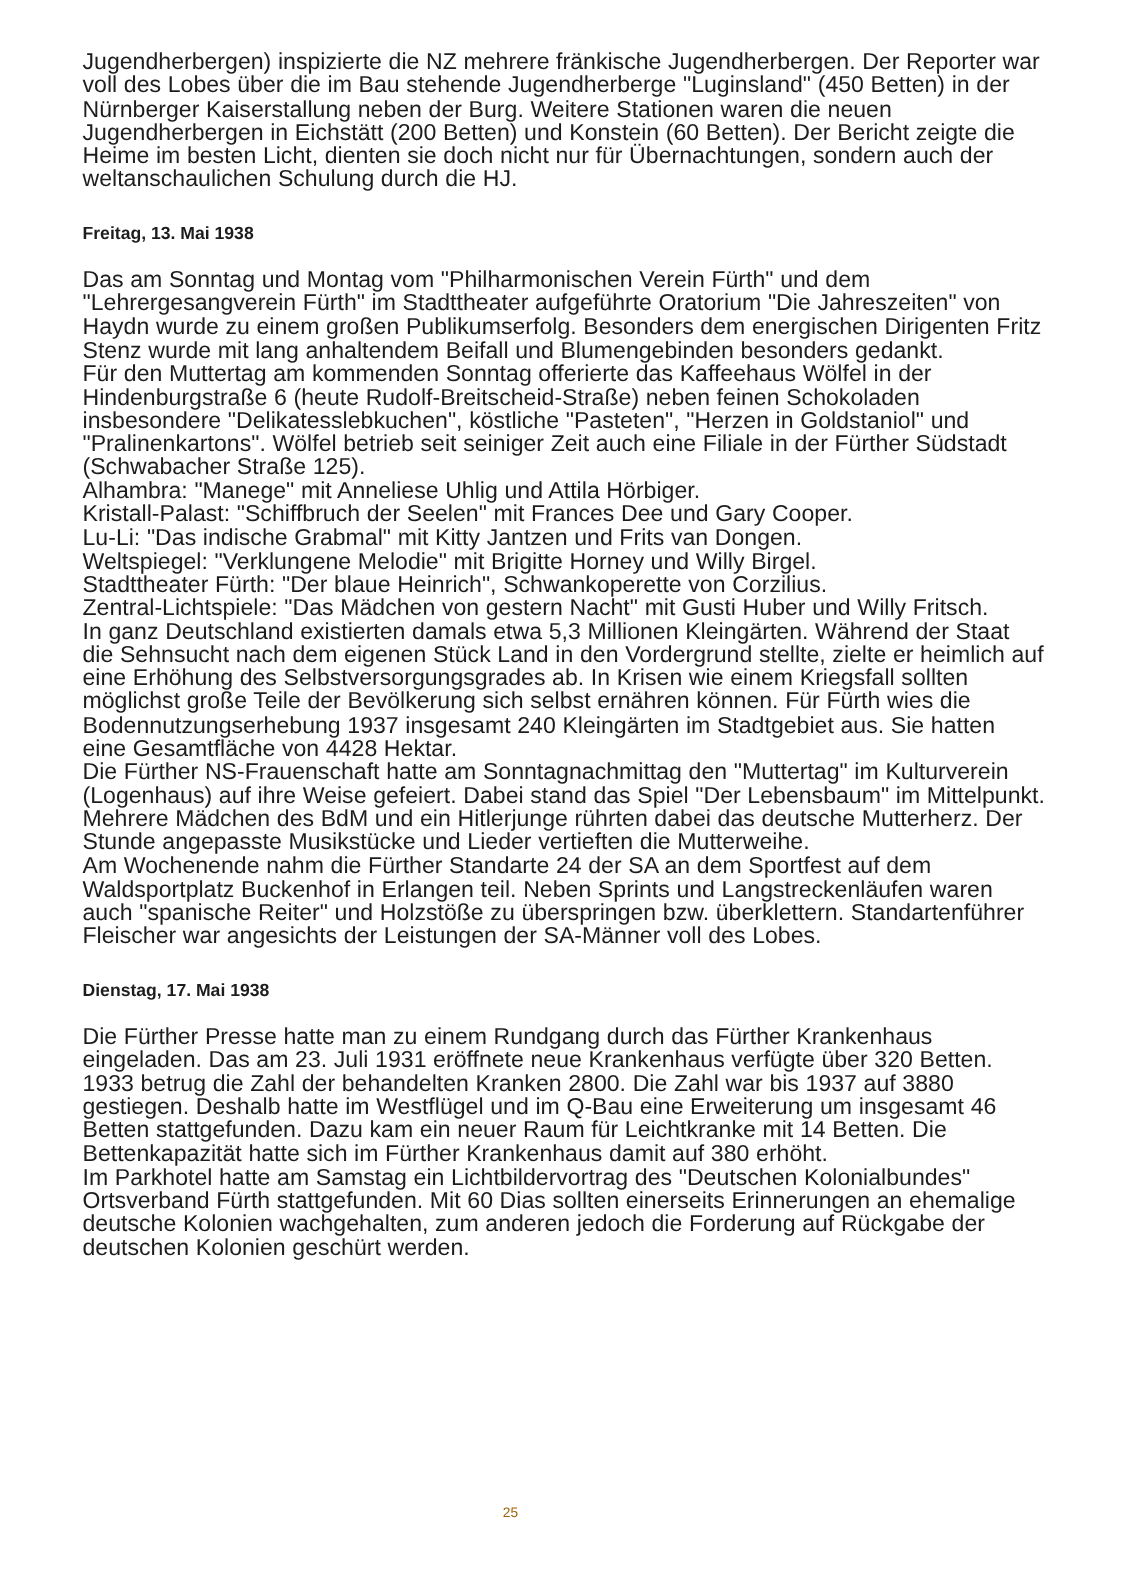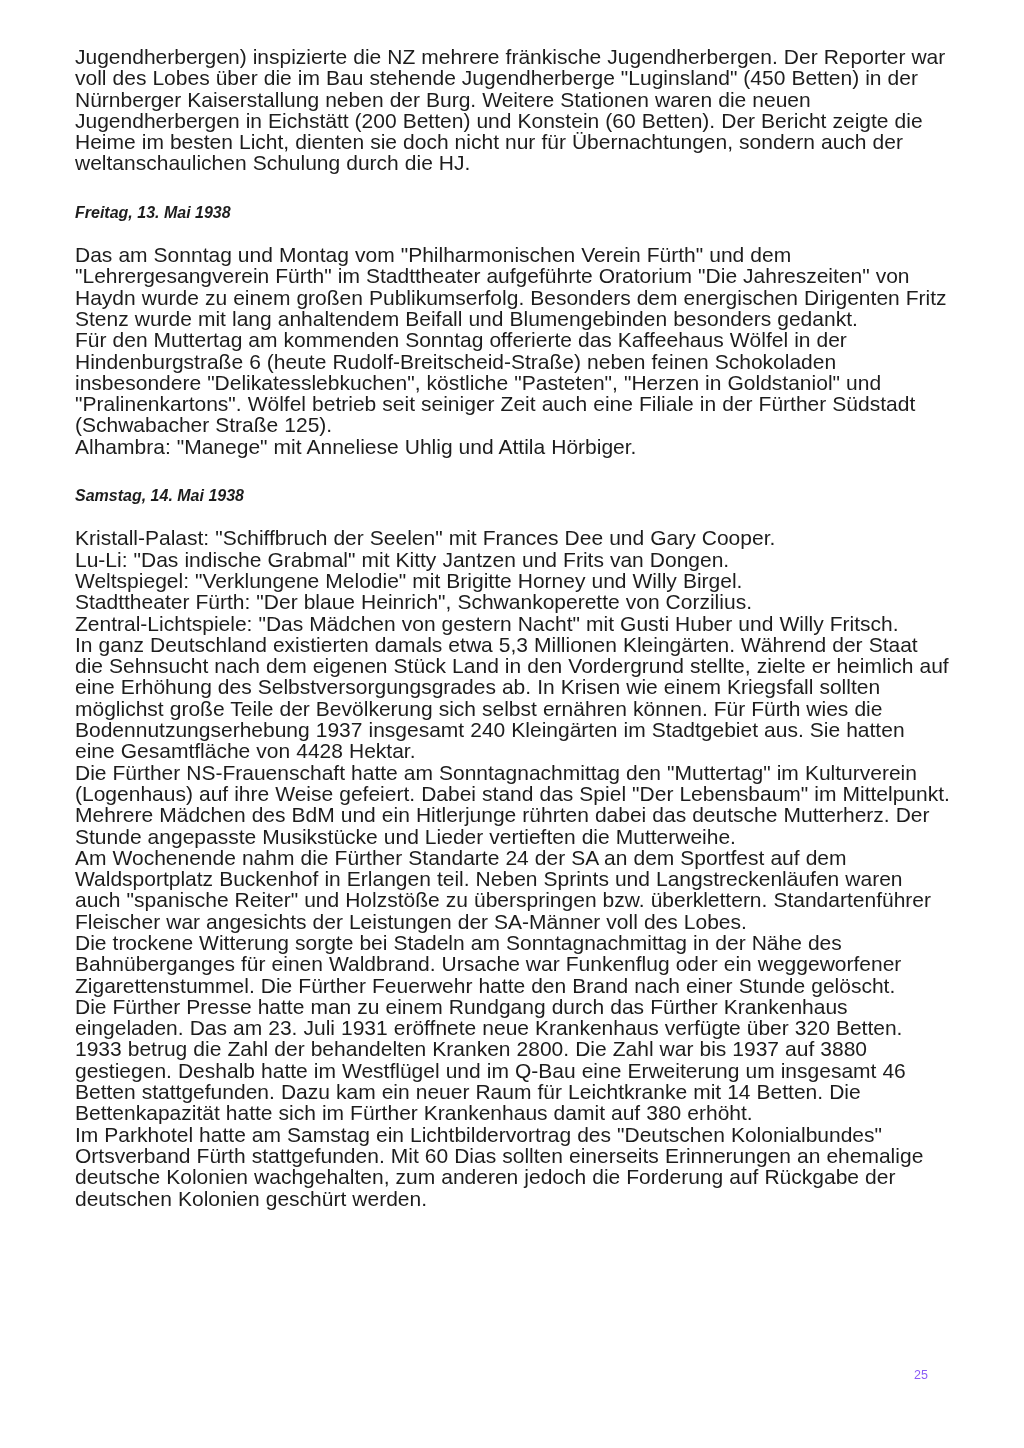--- a/index.html
+++ b/index.html
@@ -27,68 +27,66 @@
     font-size: 21px;
     line-height: 21.3px;
     text-align: left;
     word-spacing: 0.2px;
   }
   .heading {
     margin: 28px 0 21px 0;
     font-size: 16px;
     line-height: 21.3px;
     font-weight: bold;
-    font-style: italic;
   }
   section { margin: 0; padding: 0; }
   .page-number {
     position: absolute;
     top: 1368px;
     left: 0;
     width: 928px;
-    text-align: right;
+    text-align: center;
     font-size: 12.5px;
-    color: #8b5cf6;
+    color: #a16207;
   }
 </style>
 </head>
 <body>
 
 <div class="page">
 
   <section>
     <p class="para">Jugendherbergen) inspizierte die NZ mehrere fränkische Jugendherbergen. Der Reporter war voll des Lobes über die im Bau stehende Jugendherberge "Luginsland" (450 Betten) in der Nürnberger Kaiserstallung neben der Burg. Weitere Stationen waren die neuen Jugendherbergen in Eichstätt (200 Betten) und Konstein (60 Betten). Der Bericht zeigte die Heime im besten Licht, dienten sie doch nicht nur für Übernachtungen, sondern auch der weltanschaulichen Schulung durch die HJ.</p>
   </section>
 
   <h2 class="heading">Freitag, 13. Mai 1938</h2>
 
   <section>
     <p class="para">Das am Sonntag und Montag vom "Philharmonischen Verein Fürth" und dem "Lehrergesangverein Fürth" im Stadttheater aufgeführte Oratorium "Die Jahreszeiten" von Haydn wurde zu einem großen Publikumserfolg. Besonders dem energischen Dirigenten Fritz Stenz wurde mit lang anhaltendem Beifall und Blumengebinden besonders gedankt.</p>
     <p class="para">Für den Muttertag am kommenden Sonntag offerierte das Kaffeehaus Wölfel in der Hindenburgstraße 6 (heute Rudolf-Breitscheid-Straße) neben feinen Schokoladen insbesondere "Delikatesslebkuchen", köstliche "Pasteten", "Herzen in Goldstaniol" und "Pralinenkartons". Wölfel betrieb seit seiniger Zeit auch eine Filiale in der Fürther Südstadt (Schwabacher Straße 125).</p>
     <p class="para">Alhambra: "Manege" mit Anneliese Uhlig und Attila Hörbiger.</p>
   </section>
 
-  <h2 class="heading">Samstag, 14. Mai 1938</h2>
 
   <section>
     <p class="para">Kristall-Palast: "Schiffbruch der Seelen" mit Frances Dee und Gary Cooper.</p>
     <p class="para">Lu-Li: "Das indische Grabmal" mit Kitty Jantzen und Frits van Dongen.</p>
     <p class="para">Weltspiegel: "Verklungene Melodie" mit Brigitte Horney und Willy Birgel.</p>
     <p class="para">Stadttheater Fürth: "Der blaue Heinrich", Schwankoperette von Corzilius.</p>
     <p class="para">Zentral-Lichtspiele: "Das Mädchen von gestern Nacht" mit Gusti Huber und Willy Fritsch.</p>
   </section>
 
 
   <section>
     <p class="para">In ganz Deutschland existierten damals etwa 5,3 Millionen Kleingärten. Während der Staat die Sehnsucht nach dem eigenen Stück Land in den Vordergrund stellte, zielte er heimlich auf eine Erhöhung des Selbstversorgungsgrades ab. In Krisen wie einem Kriegsfall sollten möglichst große Teile der Bevölkerung sich selbst ernähren können. Für Fürth wies die Bodennutzungserhebung 1937 insgesamt 240 Kleingärten im Stadtgebiet aus. Sie hatten eine Gesamtfläche von 4428 Hektar.</p>
     <p class="para">Die Fürther NS-Frauenschaft hatte am Sonntagnachmittag den "Muttertag" im Kulturverein (Logenhaus) auf ihre Weise gefeiert. Dabei stand das Spiel "Der Lebensbaum" im Mittelpunkt. Mehrere Mädchen des BdM und ein Hitlerjunge rührten dabei das deutsche Mutterherz. Der Stunde angepasste Musikstücke und Lieder vertieften die Mutterweihe.</p>
     <p class="para">Am Wochenende nahm die Fürther Standarte 24 der SA an dem Sportfest auf dem Waldsportplatz Buckenhof in Erlangen teil. Neben Sprints und Langstreckenläufen waren auch "spanische Reiter" und Holzstöße zu überspringen bzw. überklettern. Standartenführer Fleischer war angesichts der Leistungen der SA-Männer voll des Lobes.</p>
-    <p class="para">Die trockene Witterung sorgte bei Stadeln am Sonntagnachmittag in der Nähe des Bahnüberganges für einen Waldbrand. Ursache war Funkenflug oder ein weggeworfener Zigarettenstummel. Die Fürther Feuerwehr hatte den Brand nach einer Stunde gelöscht.</p>
   </section>
 
+  <h2 class="heading">Dienstag, 17. Mai 1938</h2>
 
   <section>
     <p class="para">Die Fürther Presse hatte man zu einem Rundgang durch das Fürther Krankenhaus eingeladen. Das am 23. Juli 1931 eröffnete neue Krankenhaus verfügte über 320 Betten. 1933 betrug die Zahl der behandelten Kranken 2800. Die Zahl war bis 1937 auf 3880 gestiegen. Deshalb hatte im Westflügel und im Q-Bau eine Erweiterung um insgesamt 46 Betten stattgefunden. Dazu kam ein neuer Raum für Leichtkranke mit 14 Betten. Die Bettenkapazität hatte sich im Fürther Krankenhaus damit auf 380 erhöht.</p>
     <p class="para">Im Parkhotel hatte am Samstag ein Lichtbildervortrag des "Deutschen Kolonialbundes" Ortsverband Fürth stattgefunden. Mit 60 Dias sollten einerseits Erinnerungen an ehemalige deutsche Kolonien wachgehalten, zum anderen jedoch die Forderung auf Rückgabe der deutschen Kolonien geschürt werden.</p>
   </section>
 
   <div class="page-number">25</div>
 
 </div>
 

